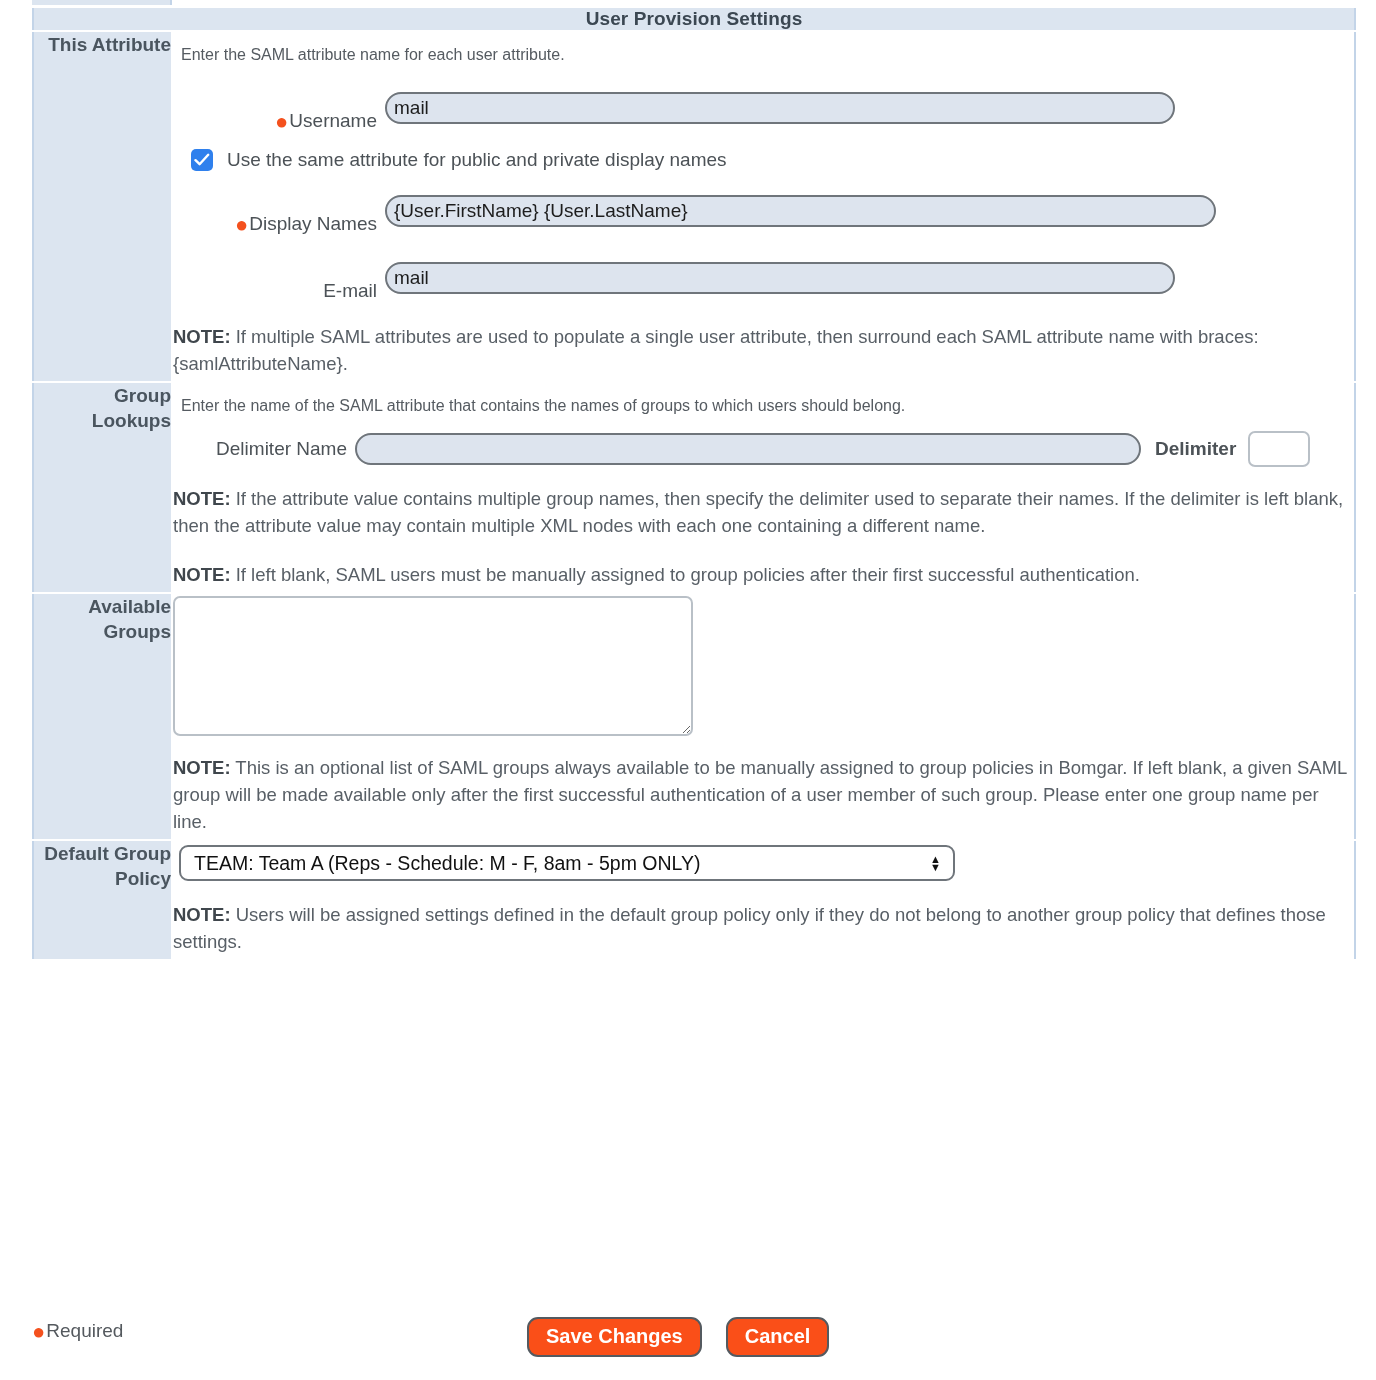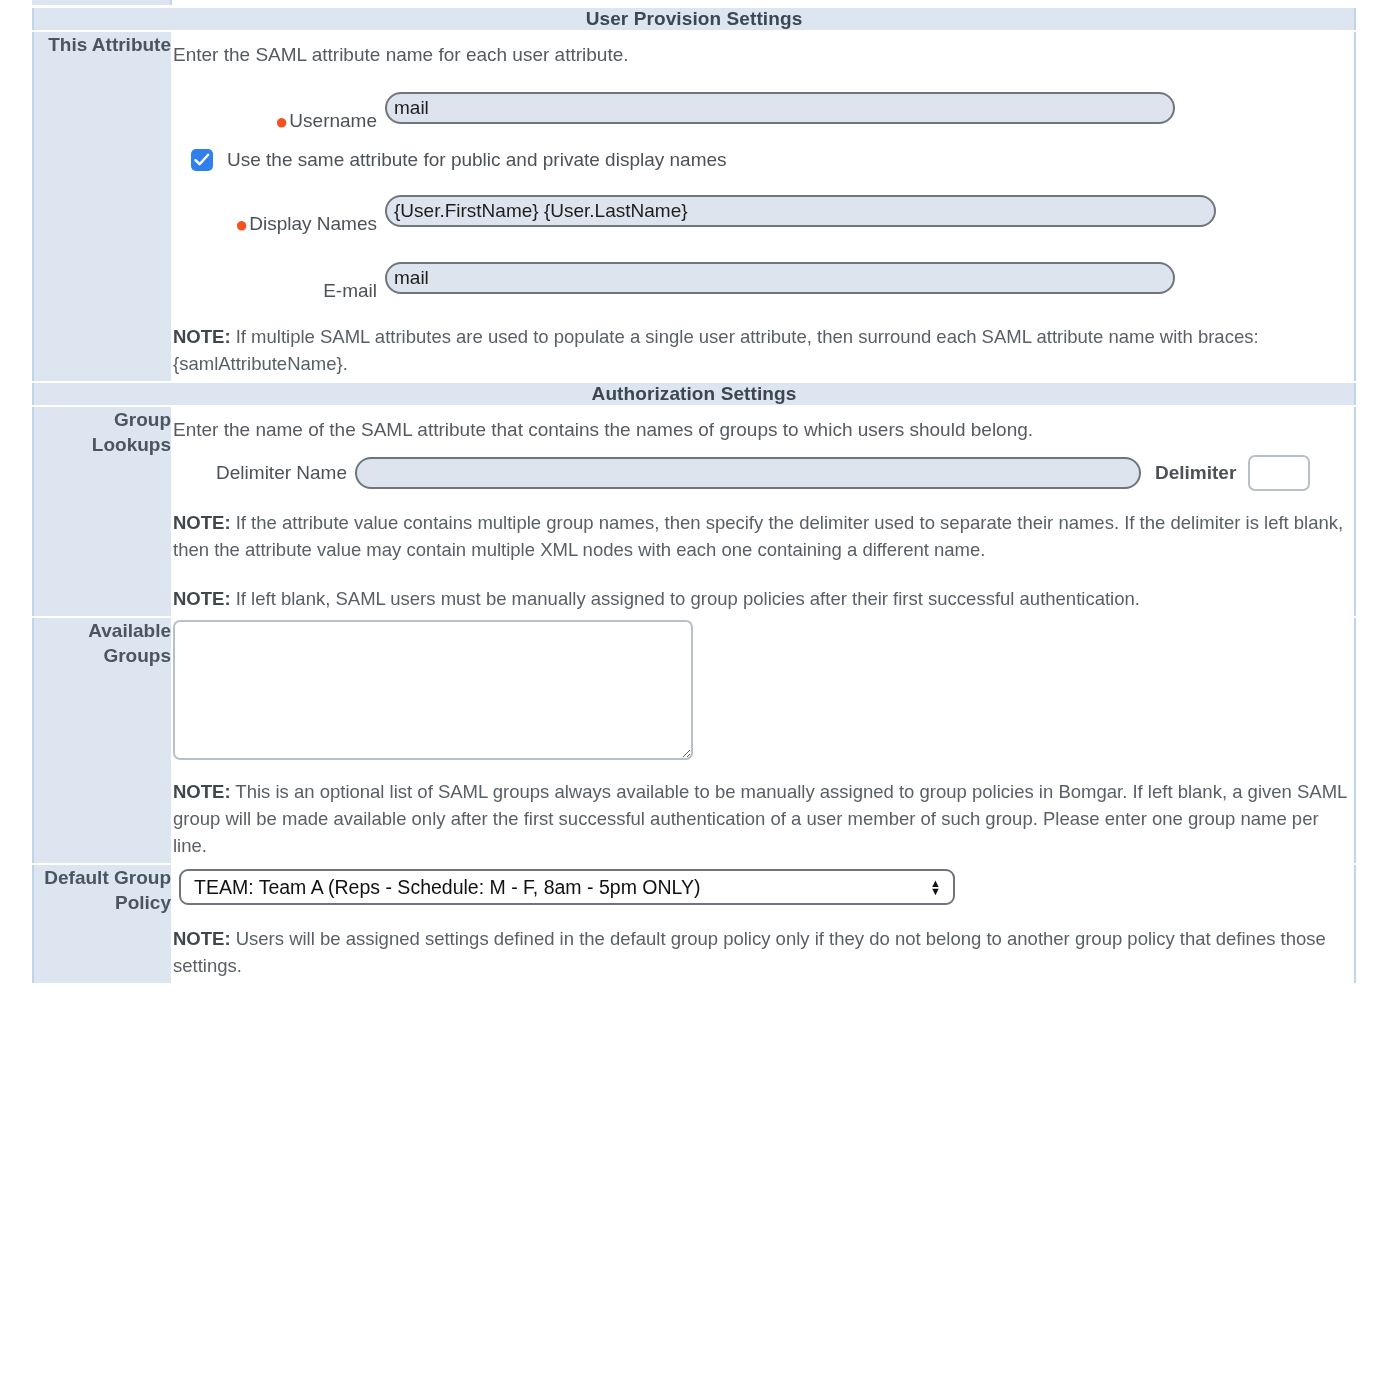--- a/index.html
+++ b/index.html
@@ -82,23 +82,23 @@
   .row-body {
     background: #ffffff;
     padding: 12px 14px 14px 14px;
     border-bottom: 2px solid #ffffff;
     font-size: 18px;
     color: #585f66;
     line-height: 26px;
   }
 
   .intro-text {
-    font-size: 19px;
+    font-size: 16px;
     color: #555b61;
-    margin: 10px 0 6px 0;
+    margin: 10px 0 6px 8px;
     line-height: 26px;
   }
 
   
   .field-row {
     display: flex;
     align-items: center;
     margin: 12px 0;
   }
   .field-label {
@@ -325,23 +325,20 @@
           <input class="text-field email-field" type="text" value="mail" style="">
         </div>
 
         <div class="note">
           <b>NOTE:</b><span> If multiple SAML attributes are used to populate a single user attribute, then surround each SAML attribute name with braces: {samlAttributeName}.</span>
         </div>
 
       </td>
     </tr>
 
-    <tr>
-      <td class="section-header" colspan="2">Authorization Settings</td>
-    </tr>
 
     <tr>
       <td class="row-label">Group Lookups</td>
       <td class="row-body">
 
         <div class="intro-text">Enter the name of the SAML attribute that contains the names of groups to which users should belong.</div>
 
         <div class="field-row">
           <div class="field-label w-attrname">
             <span>Delimiter Name</span>
@@ -392,14 +389,23 @@
         <div class="note">
           <b>NOTE:</b><span> Users will be assigned settings defined in the default group policy only if they do not belong to another group policy that defines those settings.</span>
         </div>
 
       </td>
     </tr>
 
   </tbody>
     </table>
 
+  <div class="footer">
+    <div class="required-legend">
+      <span class="req-dot">●</span><span>Required</span>
+    </div>
+    <div class="btn-group">
+      <button class="action-btn">Save Changes</button>
+      <button class="action-btn">Cancel</button>
+    </div>
+  </div>
 
 </div>
 
 </body></html>

